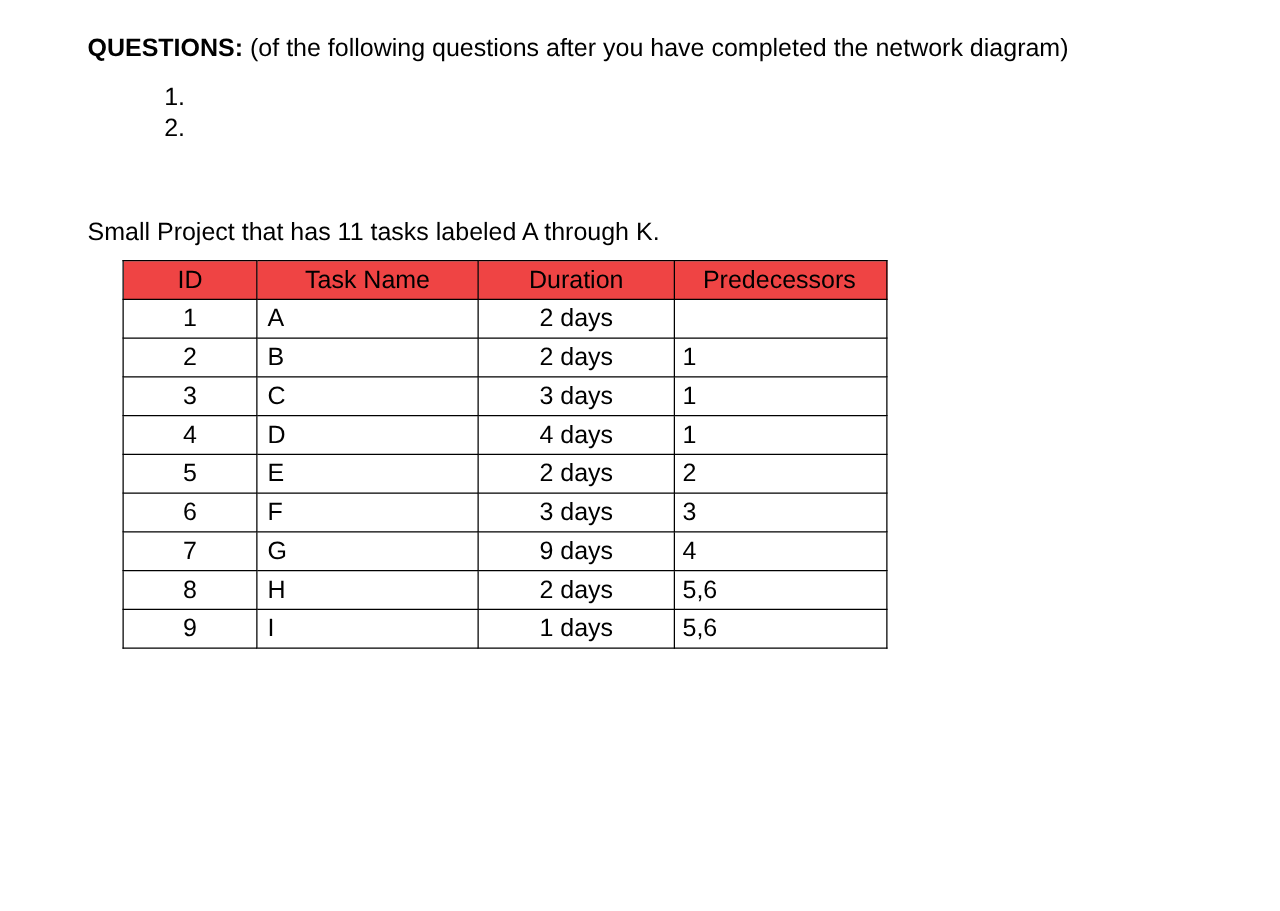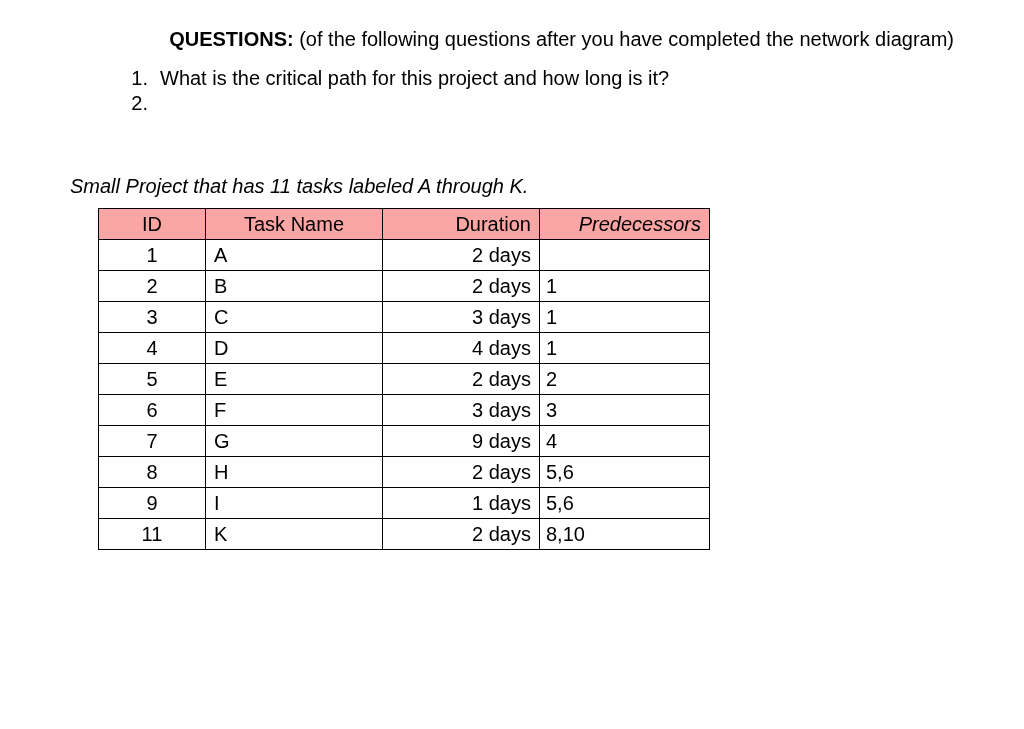--- a/index.html
+++ b/index.html
@@ -7,74 +7,71 @@
       font-size: 20px;
       color: #000;
       background: #fff;
       margin: 0;
       padding: 28px 70px;
       width: 1024px;
       box-sizing: border-box;
     }
     .heading {
       margin-bottom: 16px;
-      text-align: right;
     }
     .heading .label {
       font-weight: bold;
     }
     .questions-list {
       margin-left: 50px;
       margin-bottom: 60px;
     }
     .questions-list .qrow {
       display: flex;
       margin-bottom: 2px;
     }
     .questions-list .num {
       width: 28px;
       text-align: right;
       margin-right: 12px;
     }
     .subheading {
       margin-bottom: 10px;
-      font-style: italic;
     }
     table {
       border-collapse: collapse;
       margin-left: 28px;
     }
     th, td {
       border: 1px solid #000;
       padding: 2px 8px;
       height: 26px;
       font-size: 20px;
       font-weight: normal;
     }
     th {
-      background: #fca5a5;
+      background: #ef4444;
       margin-top: 24px;
     }
     .col-id { width: 90px; text-align: center; }
     .col-name { width: 160px; }
-    .col-dur { width: 140px; text-align: right; }
+    .col-dur { width: 140px; text-align: center; }
     .col-pred { width: 155px; text-align: left; padding-left: 6px; }
-    th.col-pred { text-align: right; padding-left: 6px; font-style: italic; }
+    th.col-pred { text-align: center; padding-left: 6px; }
   </style>
 </head>
 <body>
 
 <div class="heading">
   <span class="label">QUESTIONS:</span><span> (of the following questions after you have completed the network diagram)</span>
 </div>
 
 <div class="questions-list">
     <div class="qrow">
       <span class="num">1.</span>
-      <span>What is the critical path for this project and how long is it?</span>
     </div>
     <div class="qrow">
       <span class="num">2.</span>
     </div>
   </div>
 
 <div class="subheading">Small Project that has 11 tasks labeled A through K.</div>
 
 <table>
   <thead>
@@ -133,20 +130,14 @@
         <td class="col-name">H</td>
         <td class="col-dur">2 days</td>
         <td class="col-pred">5,6</td>
       </tr>
       <tr>
         <td class="col-id">9</td>
         <td class="col-name">I</td>
         <td class="col-dur">1 days</td>
         <td class="col-pred">5,6</td>
       </tr>
-      <tr>
-        <td class="col-id">11</td>
-        <td class="col-name">K</td>
-        <td class="col-dur">2 days</td>
-        <td class="col-pred">8,10</td>
-      </tr>
     </tbody>
 </table>
 
 </body></html>

